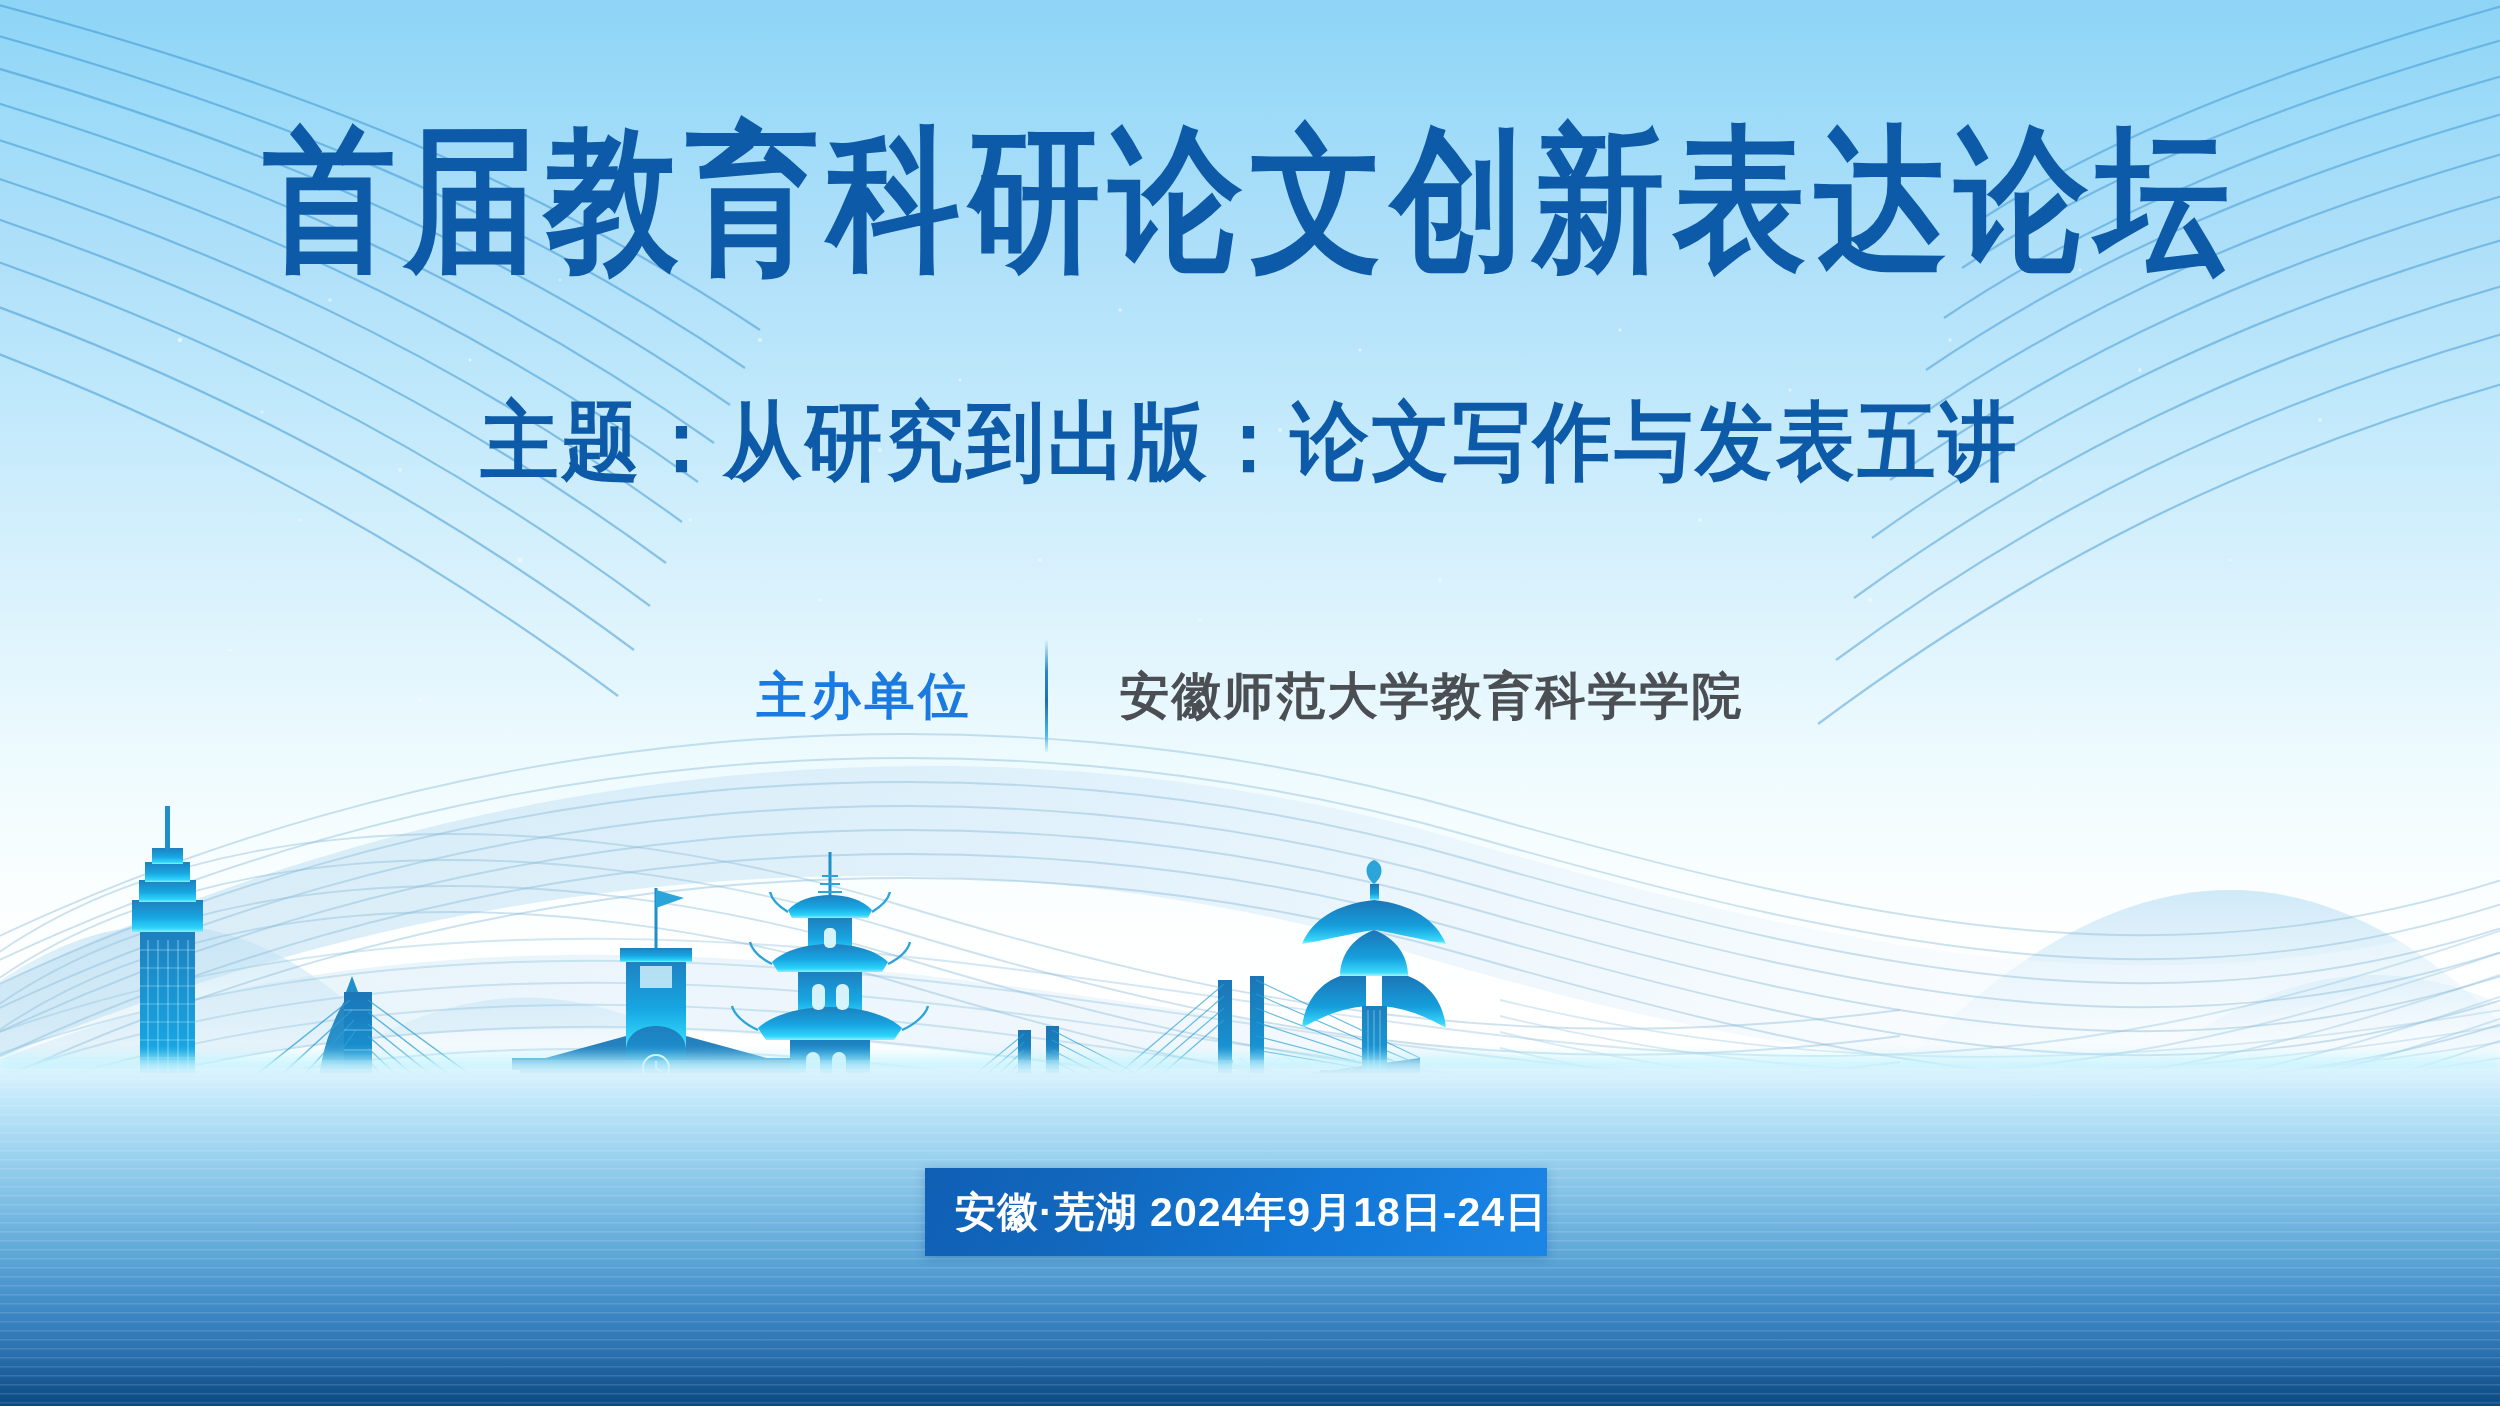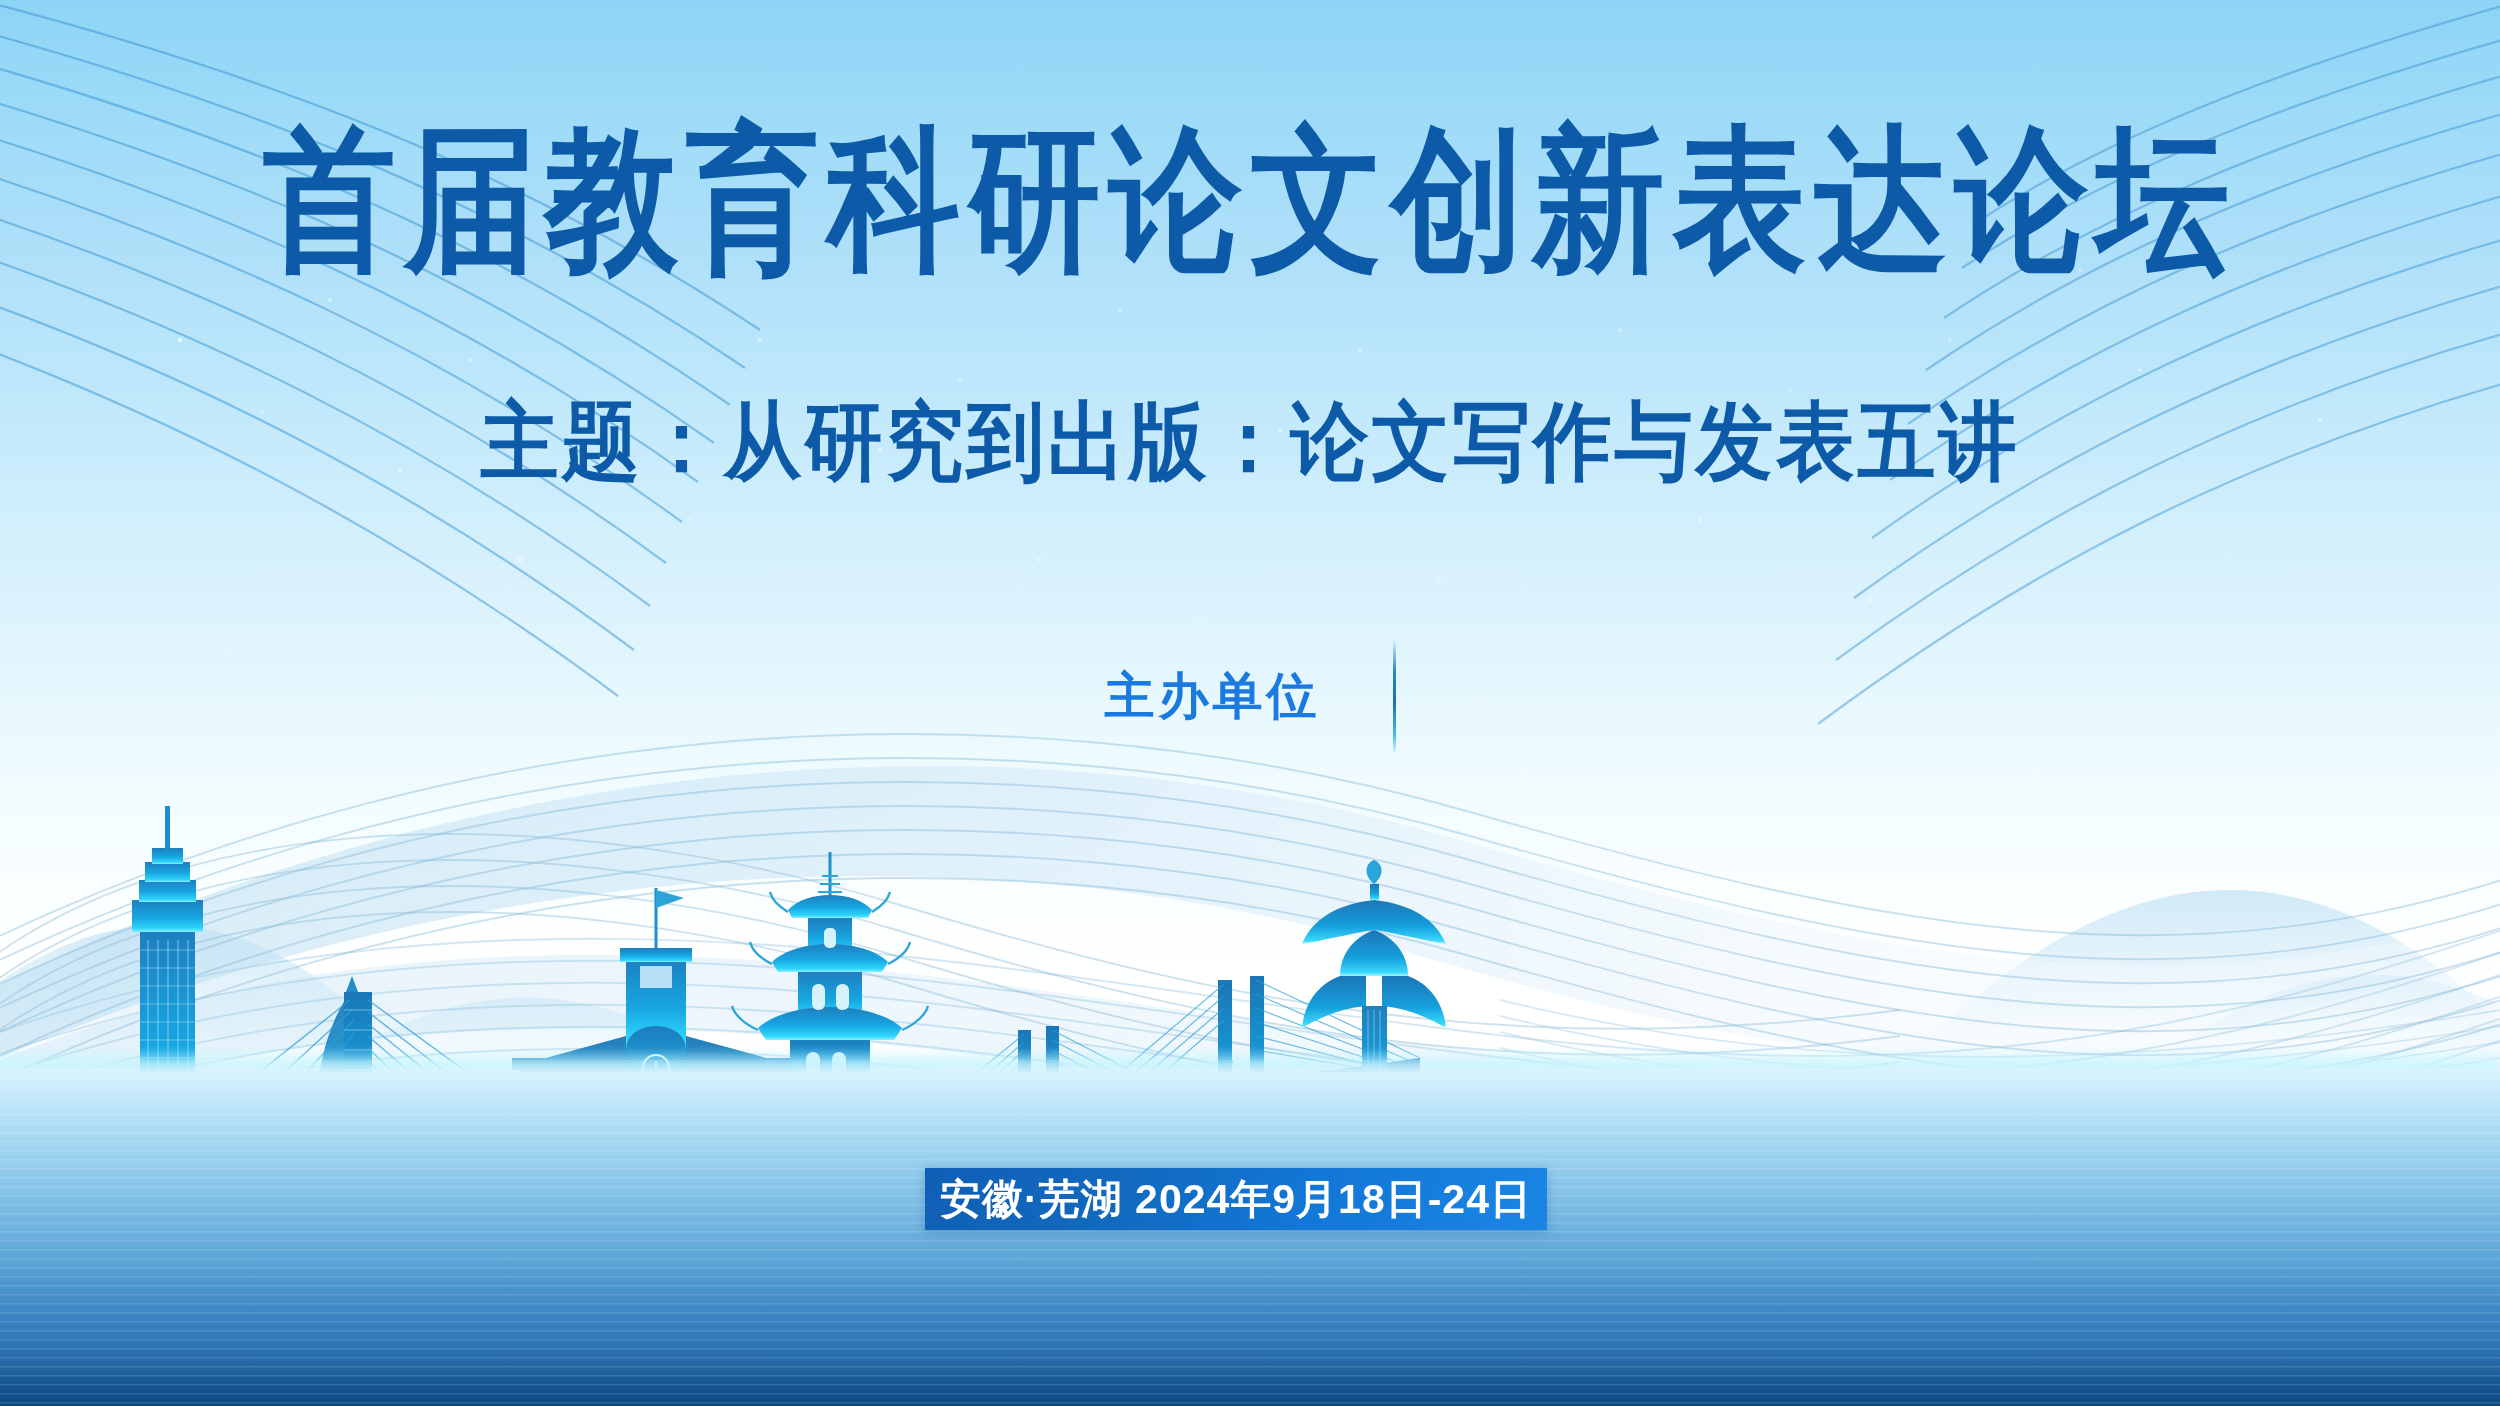--- a/index.html
+++ b/index.html
@@ -114,22 +114,22 @@
   #org-name{
     font-size:50px;font-weight:bold;letter-spacing:2px;
     color:#4b4f54;
     padding-left:56px;
   }
 
   
   #date-banner{
     position:absolute;
     left:925px;top:1168px;
-    width:622px;height:62px;
-    display:flex;align-items:center;justify-content:center;
+    width:622px;height:88px;
+    display:flex;align-items:center;justify-content:flex-end;
     background:linear-gradient(115deg,#0f5fb5 0%,#1268bd 28%,#1277d6 62%,#1b85e6 100%);
     box-shadow:0 2px 10px rgba(10,60,120,.25);
   }
   #date-text{
     color:#ffffff;
     font-size:41px;
     font-weight:bold;
     letter-spacing:1px;
     white-space:nowrap;
   }
@@ -500,19 +500,20 @@
   </svg>
 
   <div id="title">首届教育科研论文创新表达论坛</div>
 
   <div id="subtitle">主题：从研究到出版：论文写作与发表五讲</div>
 
 
   <div id="organizer">
     <span id="org-label">主办单位</span>
     <span id="org-divider"></span>
+    <span id="org-name">安徽师范大学教育科学学院</span>
   </div>
 
   <div id="date-banner">
     <span id="date-text">安徽·芜湖 2024年9月18日-24日</span>
   </div>
 
 </div>
 
 </body></html>

